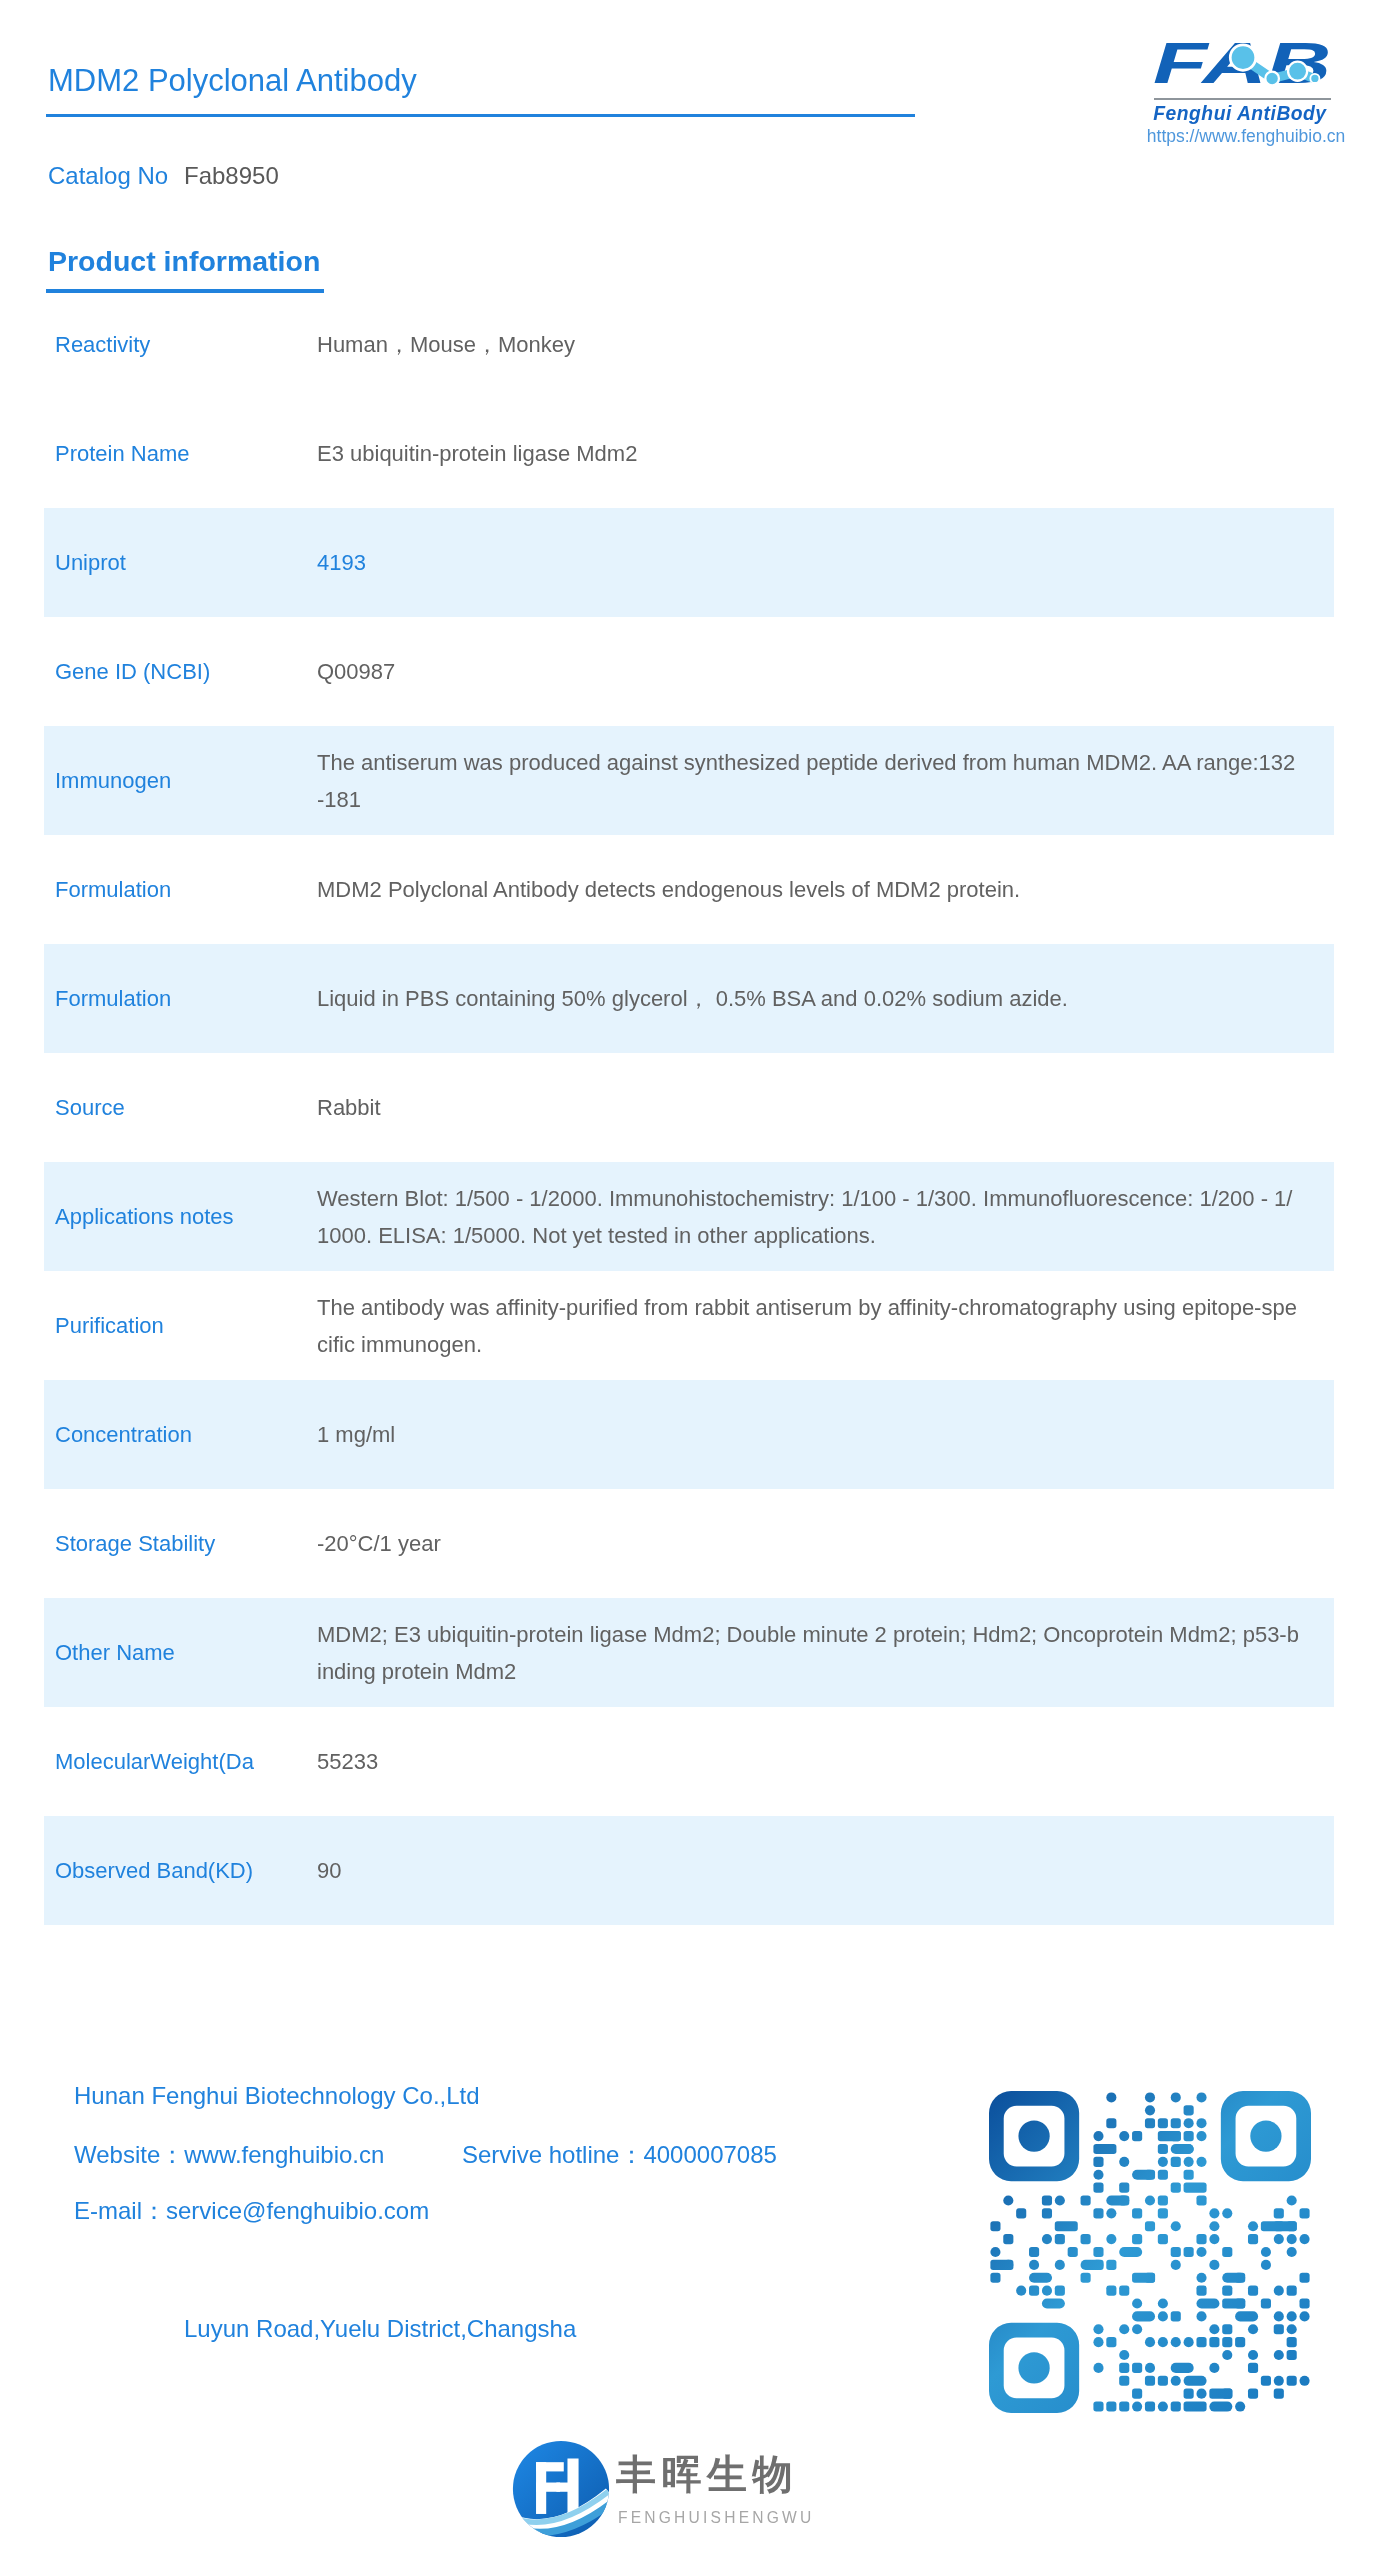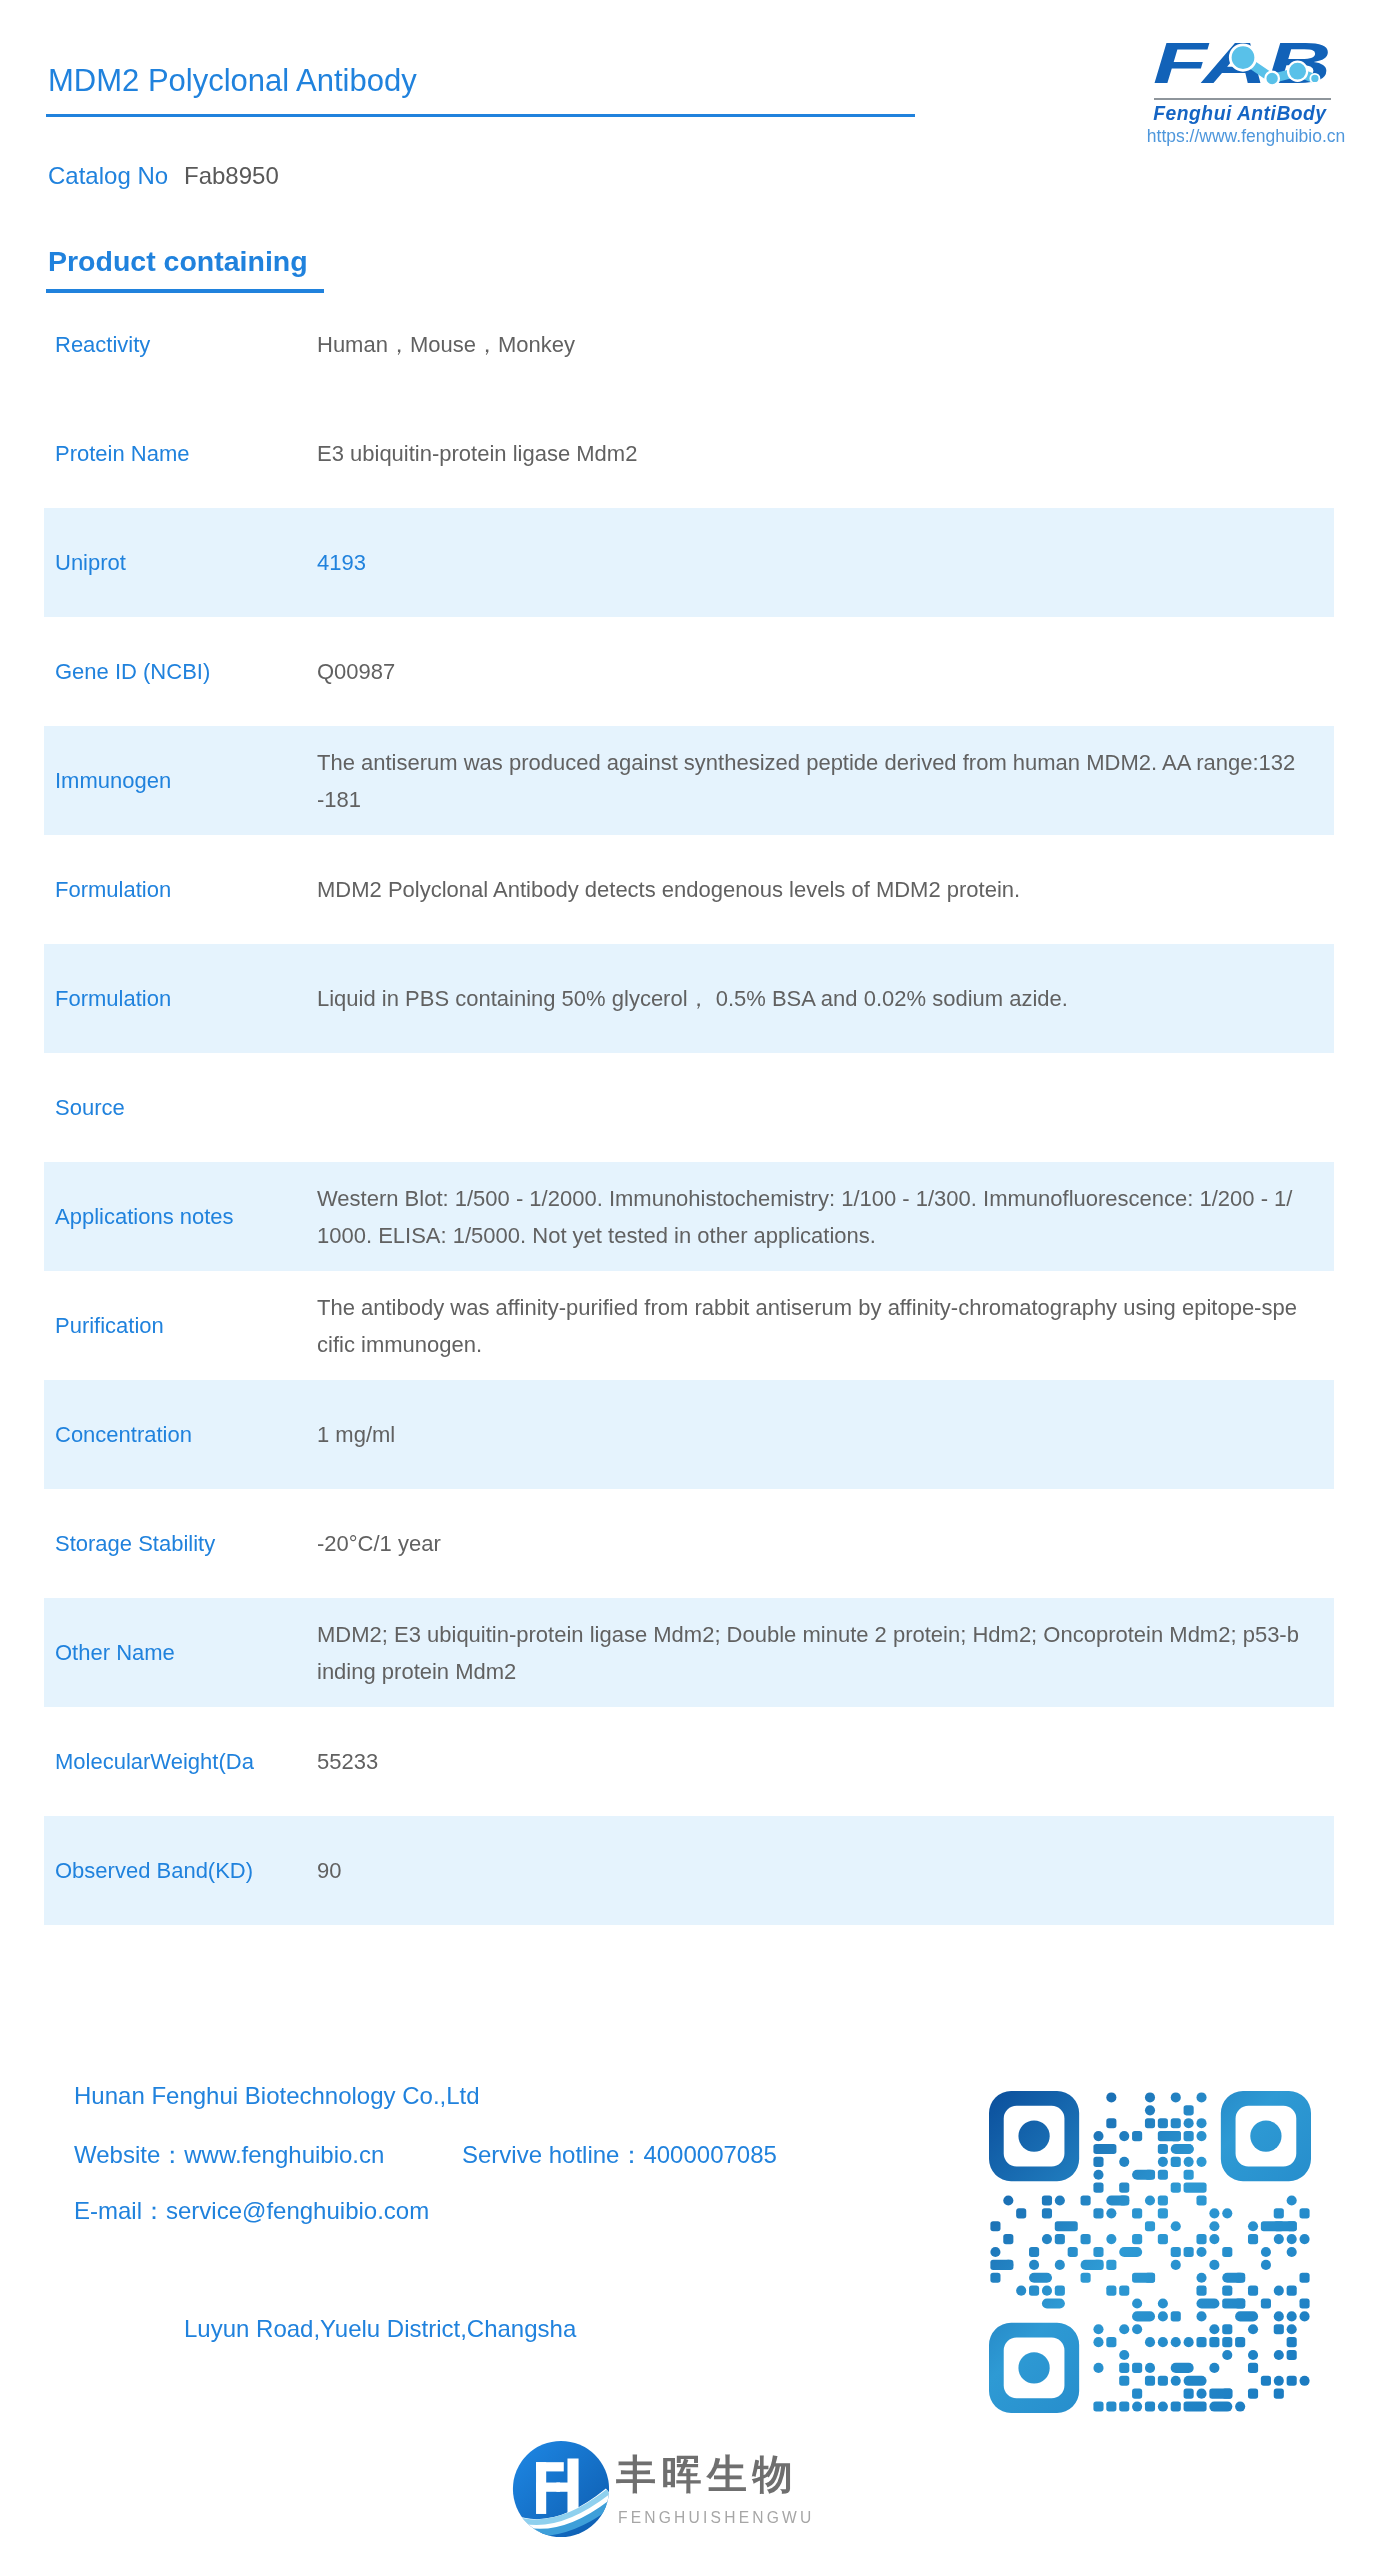--- a/index.html
+++ b/index.html
@@ -72,21 +72,21 @@
         <circle cx="132" cy="52" r="7.5" fill="#59C1E9" stroke="#ffffff" stroke-width="2.5"></circle>
         <circle cx="160" cy="44" r="10.5" fill="#59C1E9" stroke="#ffffff" stroke-width="2.5"></circle>
         <circle cx="179" cy="52" r="5" fill="#59C1E9" stroke="#ffffff" stroke-width="2"></circle>
       </g>
     </svg>
     <div class="logo-rule"></div>
     <div class="brand-name">Fenghui AntiBody</div>
     <div class="brand-url">https://www.fenghuibio.cn</div>
   </div>
 
-  <h2 class="abs section-title">Product containing</h2>
+  <h2 class="abs section-title">Product information</h2>
   <div class="abs section-rule"></div>
 
   <div class="abs table">
     <div class="row">
       <div class="label">Reactivity</div>
       <div class="value">Human，Mouse，Monkey</div>
     </div>
     <div class="row">
       <div class="label">Protein Name</div>
       <div class="value">E3 ubiquitin-protein ligase Mdm2</div>
@@ -106,20 +106,21 @@
     <div class="row">
       <div class="label">Formulation</div>
       <div class="value">MDM2 Polyclonal Antibody detects endogenous levels of MDM2 protein.</div>
     </div>
     <div class="row hl">
       <div class="label">Formulation</div>
       <div class="value">Liquid in PBS containing 50% glycerol， 0.5% BSA and 0.02% sodium azide.</div>
     </div>
     <div class="row">
       <div class="label">Source</div>
+      <div class="value">Rabbit</div>
     </div>
     <div class="row hl">
       <div class="label">Applications notes</div>
       <div class="value">Western Blot: 1/500 - 1/2000. Immunohistochemistry: 1/100 - 1/300. Immunofluorescence: 1/200 - 1/1000. ELISA: 1/5000. Not yet tested in other applications.</div>
     </div>
     <div class="row">
       <div class="label">Purification</div>
       <div class="value">The antibody was affinity-purified from rabbit antiserum by affinity-chromatography using epitope-specific immunogen.</div>
     </div>
     <div class="row hl">

